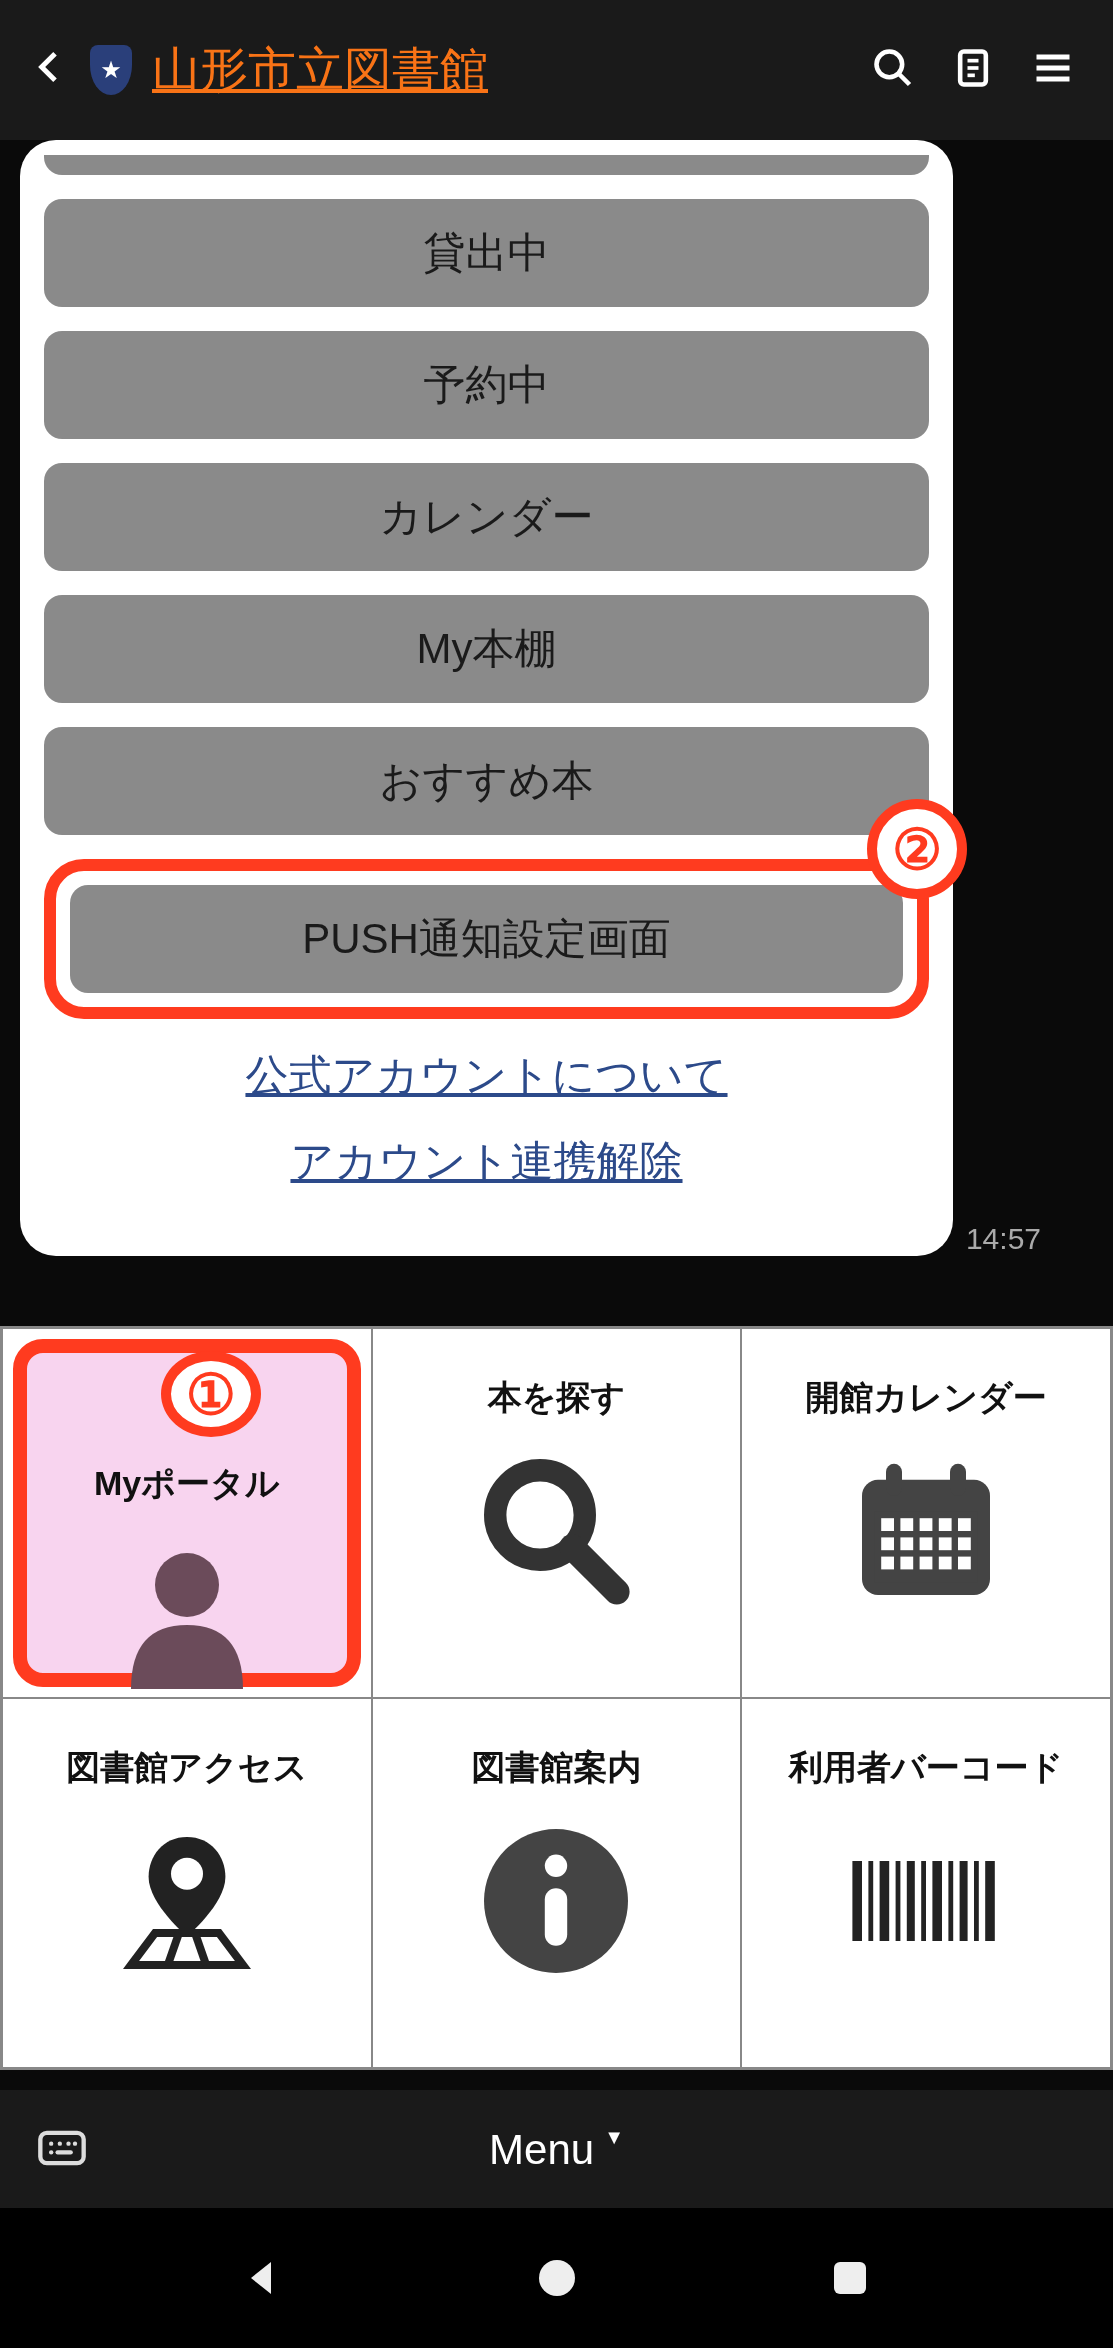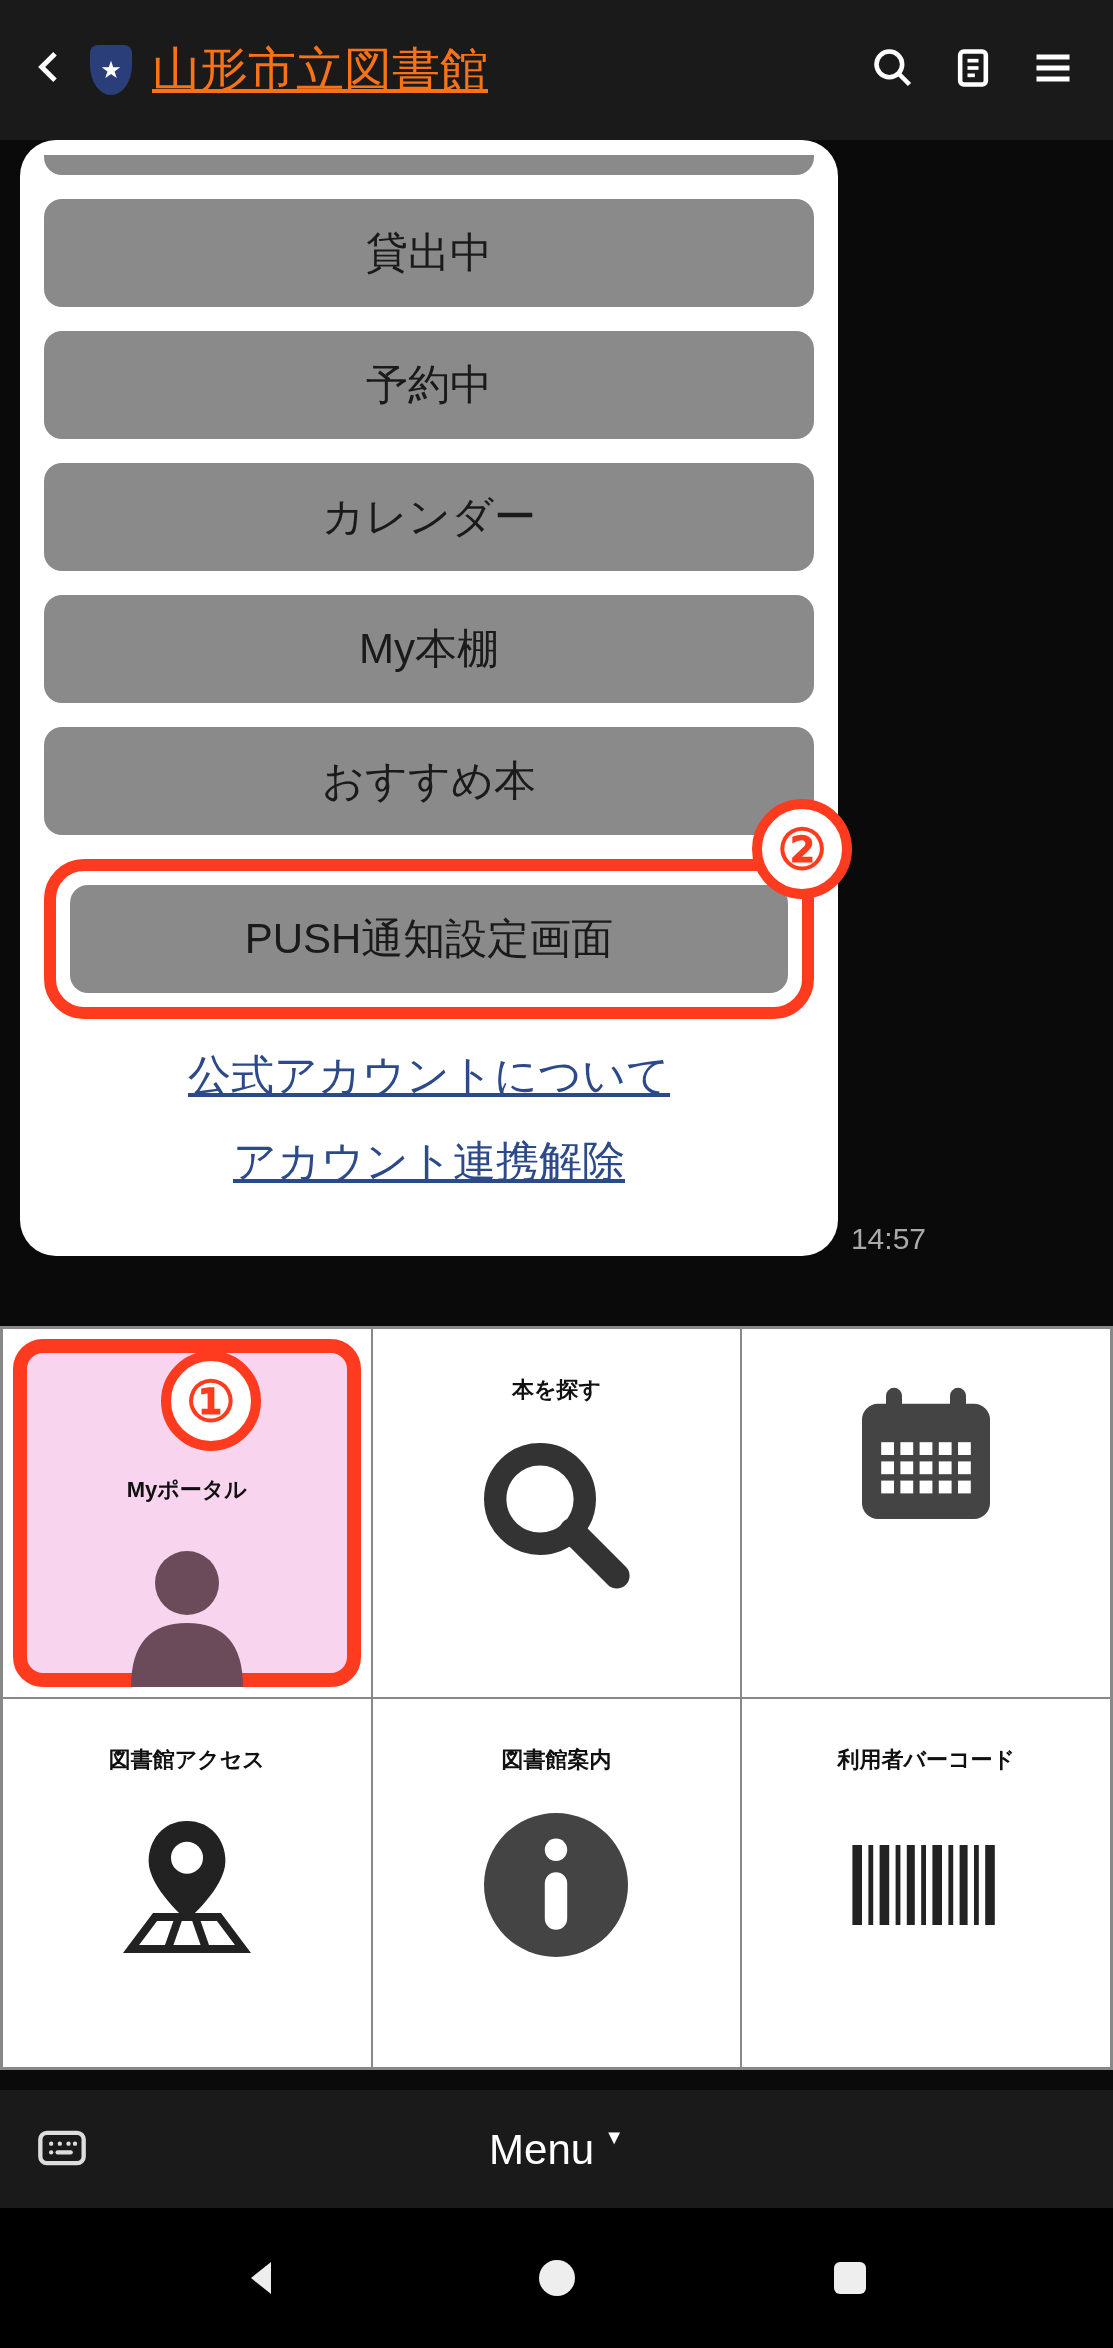--- a/index.html
+++ b/index.html
@@ -30,21 +30,21 @@
     .header-title { color: #f97316; font-size: 48px; flex: 1; text-decoration: underline; }
     .header-icon { color: #fff; width: 60px; text-align: center; cursor: pointer; }
     .header-icon svg { width: 44px; height: 44px; }
     .chat-area {
       padding: 0 20px;
       position: relative;
     }
     .bubble {
       background: #fff;
       border-radius: 36px;
-      width: 818px;
+      width: 933px;
       margin-top: 0;
       padding: 15px 24px 55px;
       position: relative;
     }
     .bubble-top-cut {
       background: #8a8a8a;
       border-radius: 0 0 18px 18px;
       height: 20px;
       margin-bottom: 24px;
     }
@@ -107,21 +107,21 @@
     }
     .grid-cell {
       border: 1px solid #888;
       display: flex;
       flex-direction: column;
       align-items: center;
       padding-top: 46px;
       cursor: pointer;
       position: relative;
     }
-    .grid-label { font-size: 22px; font-weight: bold; color: #111; margin-bottom: 30px; }
+    .grid-label { font-size: 34px; font-weight: bold; color: #111; margin-bottom: 30px; }
     .grid-icon { width: 160px; height: 160px; display: flex; align-items: center; justify-content: center; }
     .grid-icon svg { width: 100%; height: 100%; }
     .cell-highlight {
       position: absolute;
       inset: 10px;
       border: 14px solid #ff3b1f;
       border-radius: 30px;
       background: #f8d4ef;
       z-index: 0;
     }
@@ -222,20 +222,21 @@
   <div class="grid-cell">
     <div class="grid-label">本を探す</div>
     <div class="grid-icon">
       <svg viewBox="0 0 100 100">
           <circle cx="40" cy="40" r="28" fill="none" stroke="#333" stroke-width="14"></circle>
           <line x1="60" y1="60" x2="88" y2="88" stroke="#333" stroke-width="16" stroke-linecap="round"></line>
         </svg>
     </div>
   </div>
   <div class="grid-cell">
+    <div class="grid-label">開館カレンダー</div>
     <div class="grid-icon">
       <svg viewBox="0 0 100 100">
         <rect x="10" y="18" width="80" height="72" rx="10" fill="#444"></rect>
         <rect x="25" y="8" width="10" height="20" rx="5" fill="#444"></rect>
         <rect x="65" y="8" width="10" height="20" rx="5" fill="#444"></rect>
         <rect x="18" y="38" width="64" height="44" fill="#444"></rect>
         <g fill="#fff">
           <rect x="22" y="42" width="8" height="8"></rect>
             <rect x="34" y="42" width="8" height="8"></rect>
             <rect x="46" y="42" width="8" height="8"></rect>

